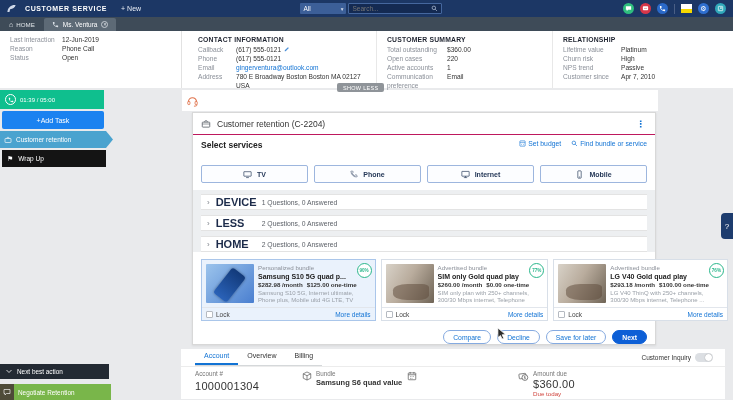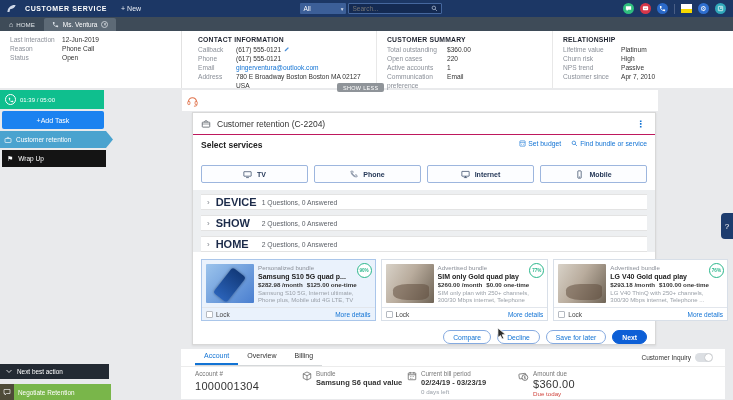--- a/index.html
+++ b/index.html
@@ -405,21 +405,21 @@
       </div>
 
       <div class="qa-wrap">
         <div class="qa-row">
           <span class="qa-chev">›</span>
           <span class="qa-label">DEVICE</span>
           <span class="qa-meta">1 Questions, 0 Answered</span>
         </div>
         <div class="qa-row">
           <span class="qa-chev">›</span>
-          <span class="qa-label">SHOW</span>
+          <span class="qa-label">LESS</span>
           <span class="qa-meta">2 Questions, 0 Answered</span>
         </div>
         <div class="qa-row">
           <span class="qa-chev">›</span>
           <span class="qa-label">HOME</span>
           <span class="qa-meta">2 Questions, 0 Answered</span>
         </div>
       </div>
 
       <div class="offers">
@@ -536,25 +536,20 @@
           <svg width="10" height="10" viewBox="0 0 16 16">
               <rect x="2" y="3" width="12" height="11" rx="1" fill="none" stroke="#555" stroke-width="1.1"></rect>
               <path d="M2 6h12 M5 1.5v3 M11 1.5v3" stroke="#555" stroke-width="1.1"></path>
               <circle cx="5.5" cy="9" r=".7" fill="#555"></circle>
               <circle cx="8" cy="9" r=".7" fill="#555"></circle>
               <circle cx="10.5" cy="9" r=".7" fill="#555"></circle>
               <circle cx="5.5" cy="11.5" r=".7" fill="#555"></circle>
               <circle cx="8" cy="11.5" r=".7" fill="#555"></circle>
             </svg>
         </span>
-        <div>
-          <div class="blabel">Current bill period</div>
-          <div class="bval-md">02/24/19 - 03/23/19</div>
-          <div class="bsub">0 days left</div>
-        </div>
       </div>
       <div class="bgrp">
         <span class="bic">
           <svg width="11" height="11" viewBox="0 0 16 16">
               <rect x="1.5" y="4" width="10" height="7" rx="1" transform="rotate(-8 6 7)" fill="none" stroke="#555" stroke-width="1"></rect>
               <circle cx="10" cy="9.5" r="4.2" fill="#fff" stroke="#555" stroke-width="1.1"></circle>
               <text x="10" y="12" text-anchor="middle" font-size="6.5" fill="#555" font-family="DejaVu Sans, sans-serif">$</text>
             </svg>
         </span>
         <div>

